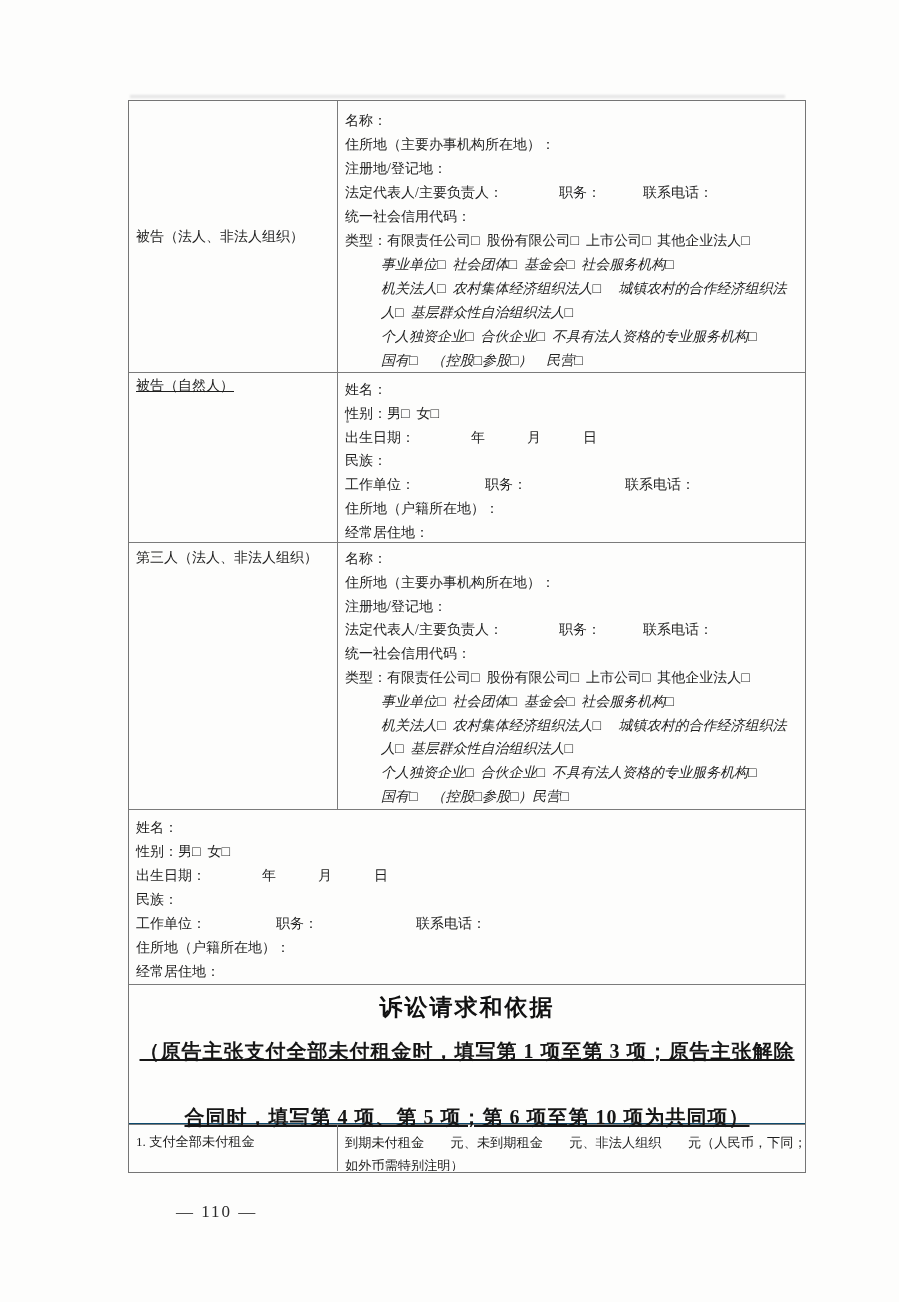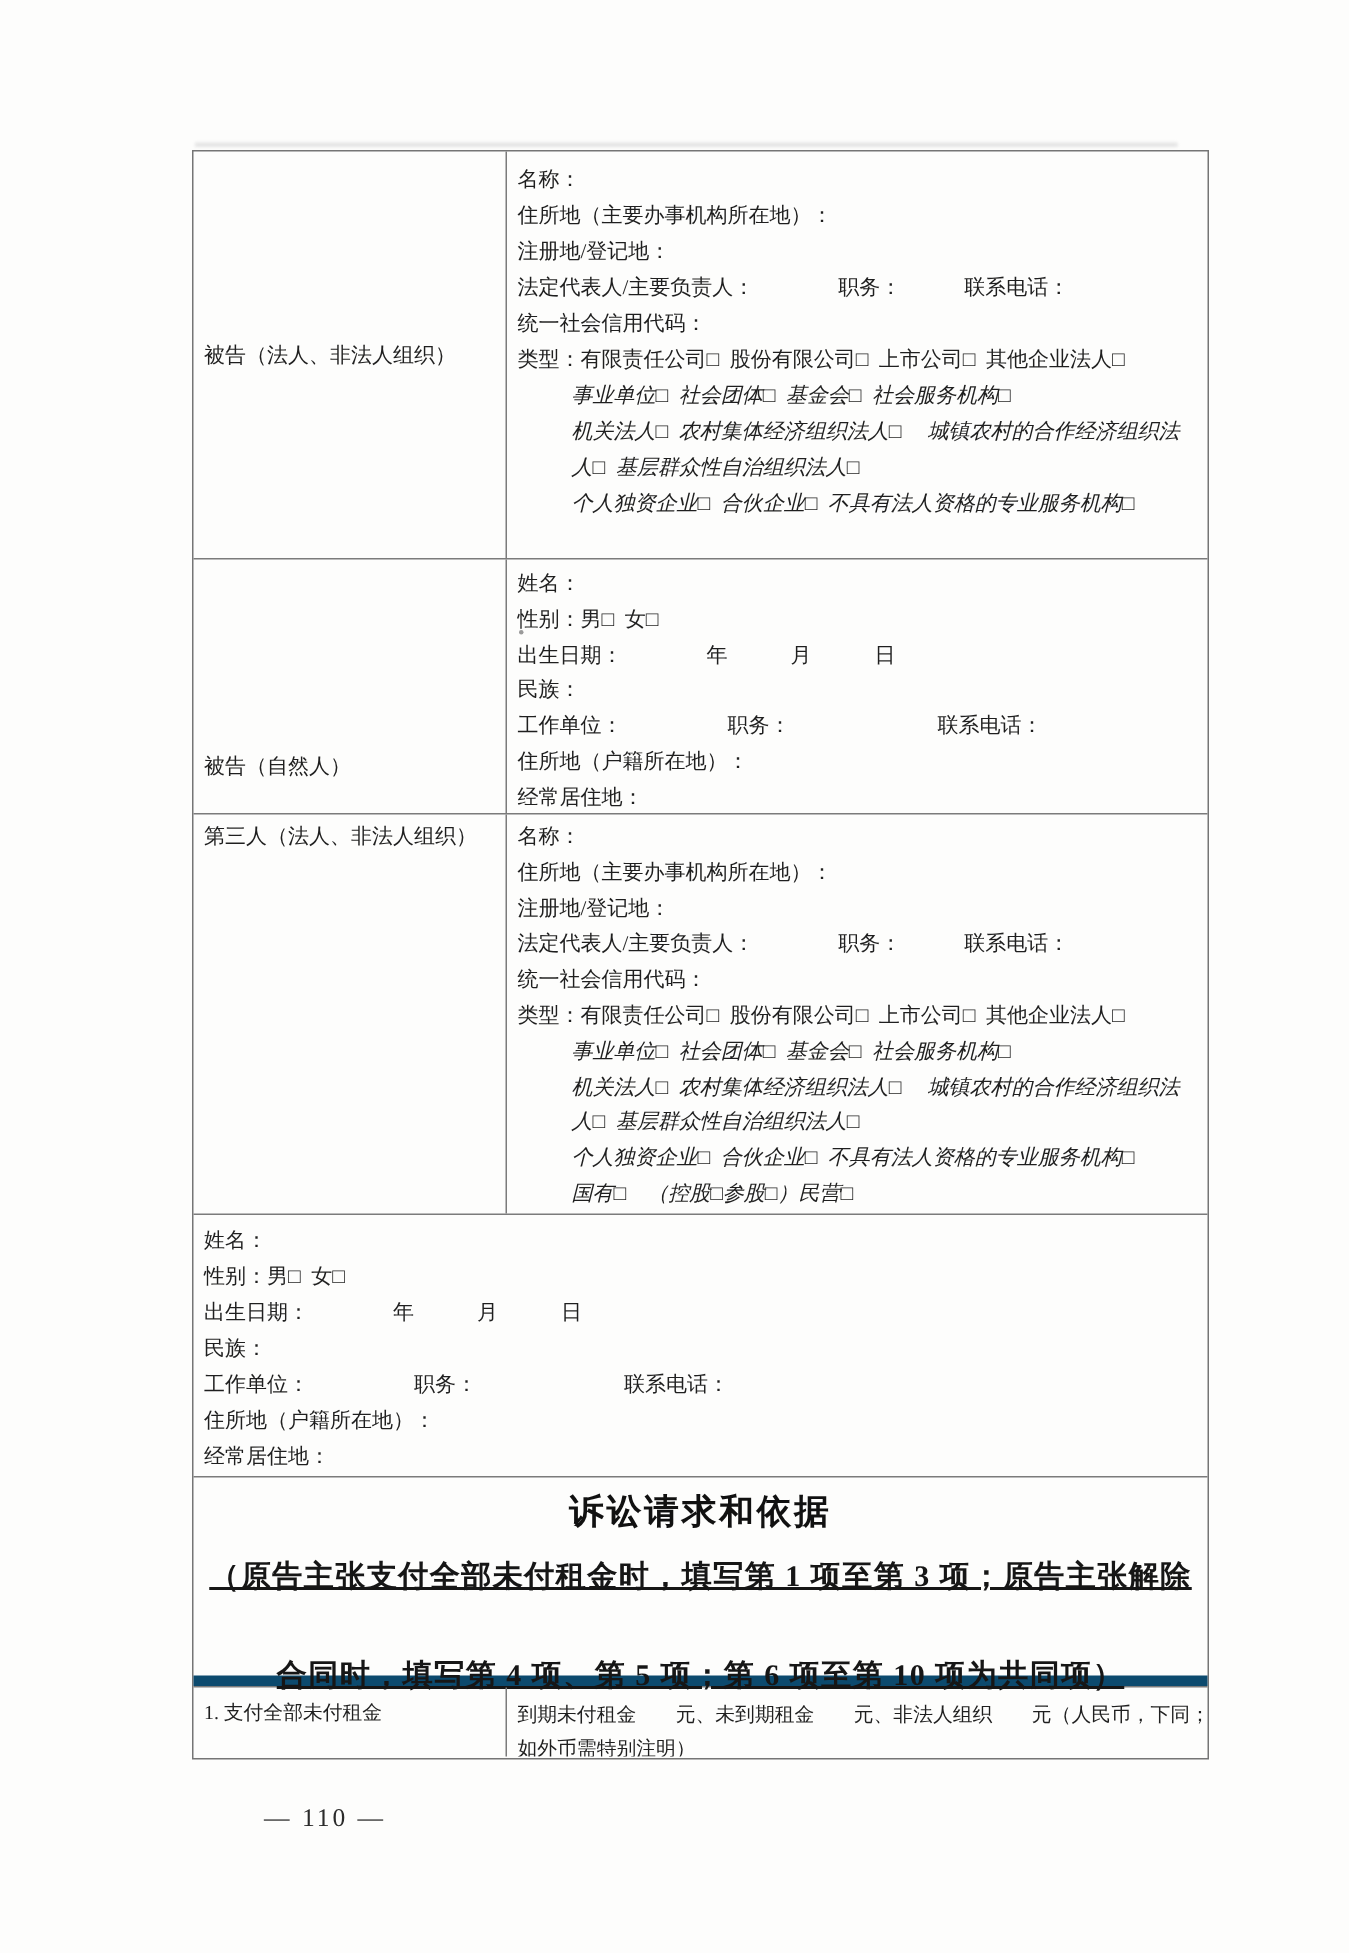--- a/index.html
+++ b/index.html
@@ -26,36 +26,36 @@
   .row { display:flex; border-bottom:1px solid #7b7b7b; width:100%; }
   .row:last-child { border-bottom:none; }
   .cell-l {
     width:209px; flex:0 0 209px;
     border-right:1px solid #7b7b7b;
     padding:4px 4px 4px 7px;
     font-size:14px;
     display:flex;
   }
   .cell-l.v-center { align-items:center;text-align:right; }
-  .cell-l.v-bottom { align-items:flex-end; padding-bottom:22px; }
+  .cell-l.v-bottom { padding-bottom:22px;text-decoration:underline; }
   .cell-l.v-top    { align-items:flex-start; padding-top:6px; }
   .cell-r { flex:1; padding:0 4px 0 7px; font-size:14px; overflow:hidden; }
   .line { white-space:pre; }
   .r1 .cell-r { padding-top:8px; }
   .r1 .line { line-height:24px; }
   .r2 .cell-r { padding-top:5px; }
   .r2 .line { line-height:23.8px; }
   .r3 .cell-r { padding-top:4px; }
   .r3 .line { line-height:23.8px; }
   .r4 .cell-r { padding-top:6px; }
   .r4 .line { line-height:24px; }
   .line.ind { padding-left:36px;font-style:italic; }
   .section-cell {
     width:100%; text-align:center;
-    border-bottom:7px solid #0c4a6e;
+    border-bottom:1px solid #0c4a6e;
     padding-top:8px;
   }
   .section-title {
     font-size:23px; font-weight:bold; letter-spacing:2px;
     line-height:30px; color:#111;
   }
   .section-note1 { margin-top:13px; }
   .section-note2 { margin-top:36px; }
   .section-note1, .section-note2 {
     font-size:20px; font-weight:bold; letter-spacing:1px;
@@ -87,20 +87,21 @@
       <div class="line">名称：</div>
       <div class="line">住所地（主要办事机构所在地）：</div>
       <div class="line">注册地/登记地：</div>
       <div class="line">法定代表人/主要负责人：　　　　职务：　　　联系电话：</div>
       <div class="line">统一社会信用代码：</div>
       <div class="line">类型：有限责任公司□  股份有限公司□  上市公司□  其他企业法人□</div>
       <div class="line ind">事业单位□  社会团体□  基金会□  社会服务机构□</div>
       <div class="line ind">机关法人□  农村集体经济组织法人□　 城镇农村的合作经济组织法</div>
       <div class="line ind">人□  基层群众性自治组织法人□</div>
       <div class="line ind">个人独资企业□  合伙企业□  不具有法人资格的专业服务机构□</div>
+      <div class="line ind">国有□　（控股□参股□）　民营□</div>
     </div>
   </div>
 
   <div class="row r2" style="height:170px">
     <div class="cell-l v-bottom">
       <span>被告（自然人）</span>
     </div>
     <div class="cell-r">
       <div class="line">姓名：</div>
       <div class="line">性别：男□  女□</div>

